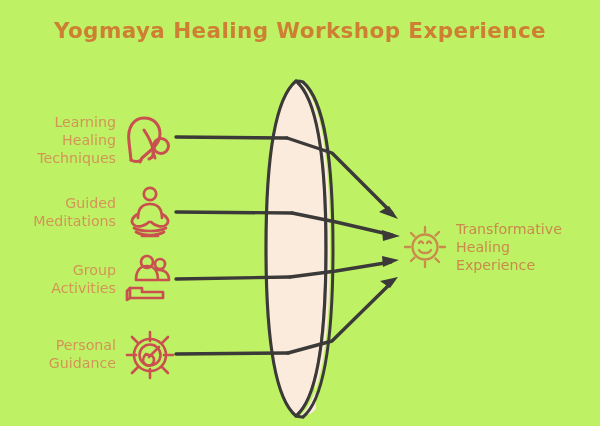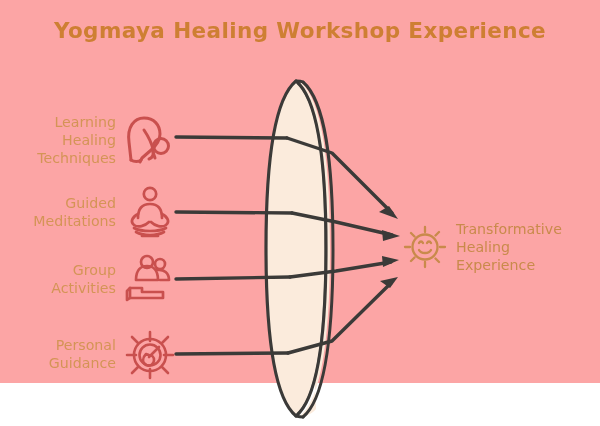--- a/index.html
+++ b/index.html
@@ -9,22 +9,22 @@
   }
   body {
     width: 600px;
     height: 426px;
     overflow: hidden;
     font-family: "DejaVu Sans", sans-serif;
   }
   #stage {
     position: relative;
     width: 600px;
-    height: 383px;
-    background: #fca5a5;
+    height: 426px;
+    background: #bef264;
   }
   #diagram-svg {
     position: absolute;
     left: 0;
     top: 0;
     width: 600px;
     height: 426px;
   }
   .ttl {
     font-family: "DejaVu Sans", sans-serif;

